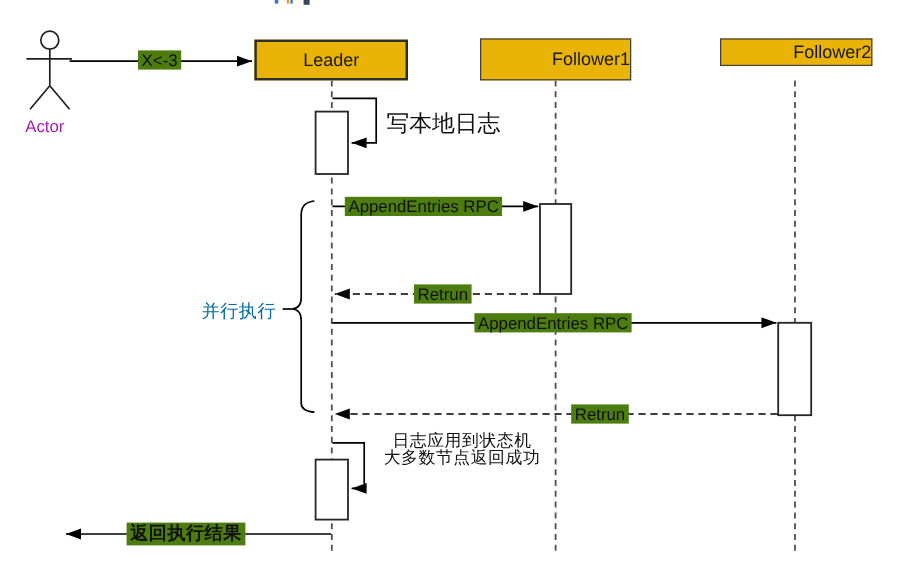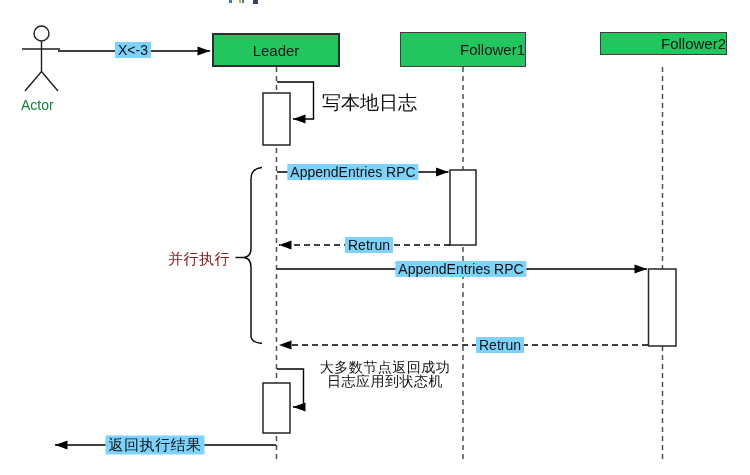--- a/index.html
+++ b/index.html
@@ -1,42 +1,42 @@
 <!DOCTYPE html>
 <html><head>
 <meta charset="utf-8">
 <style>
   html,body{margin:0;padding:0;background:#fff;}
   .canvas{
     position:relative;width:750px;height:475px;background:#fff;overflow:hidden;
     font-family:"Liberation Sans", sans-serif;color:#000;
   }
   .box{
-    position:absolute;box-sizing:border-box;background:#22c55e;
+    position:absolute;box-sizing:border-box;background:#eab308;
     display:flex;align-items:center;justify-content:center;
     font-size:15px;color:#1a1a1a;
   }
   .box.leader{border:2px solid #2d2d2d;}
   .box.follower{border:1px solid #3f3f3f;justify-content:flex-end;}
   .svg-layer{position:absolute;left:0;top:0;}
   .msg-label{
     position:absolute;transform:translate(-50%,-50%);
-    background:#7dd3fc;padding:0 3px;font-size:14px;white-space:nowrap;color:#111;
+    background:#4d7c0f;padding:0 3px;font-size:14px;white-space:nowrap;color:#111;
   }
-  .cjk{font-size:15px;letter-spacing:.5px;}
+  .cjk{font-size:15px;letter-spacing:.5px;font-weight:bold;}
   .plain-label{position:absolute;font-size:19px;white-space:nowrap;color:#111;}
   .note-block{
     position:absolute;left:311px;top:360px;width:148px;text-align:center;
     font-size:14px;line-height:14px;white-space:nowrap;color:#111;letter-spacing:.5px;
   }
   .fragment-label{
     position:absolute;left:168px;top:250px;font-size:15px;letter-spacing:.5px;
-    white-space:nowrap;color:#7f1d1d;
+    white-space:nowrap;color:#0369a1;
   }
-  .actor-label{position:absolute;left:21px;top:97px;font-size:14px;color:#15803d;}
+  .actor-label{position:absolute;left:21px;top:97px;font-size:14px;color:#a21caf;}
   .speck{position:absolute;top:0;}
 </style>
 </head>
 <body>
 
 <div class="canvas">
 
   <div class="speck" style="left:229px;width:3px;height:3px;background:#4472c4;"></div>
   <div class="speck" style="left:239px;width:2px;height:3px;background:#d9a326;"></div>
   <div class="speck" style="left:242px;width:2px;height:3px;background:#4472c4;"></div>
@@ -101,19 +101,19 @@
 
   <div class="msg-label" style="left:133px;top:50px;">X&lt;-3</div>
   <div class="plain-label" style="left:322px;top:90px;">写本地日志</div>
   <div class="msg-label" style="left:353px;top:172px;">AppendEntries RPC</div>
   <div class="msg-label" style="left:369px;top:245px;">Retrun</div>
   <div class="msg-label" style="left:461px;top:269px;">AppendEntries RPC</div>
   <div class="msg-label" style="left:500px;top:345px;">Retrun</div>
   <div class="msg-label cjk" style="left:155px;top:445px;">返回执行结果</div>
 
   <div class="note-block">
+    <div>日志应用到状态机</div>
     <div>大多数节点返回成功</div>
-    <div>日志应用到状态机</div>
   </div>
 
   <div class="fragment-label">并行执行</div>
 
 </div>
 
 </body></html>

